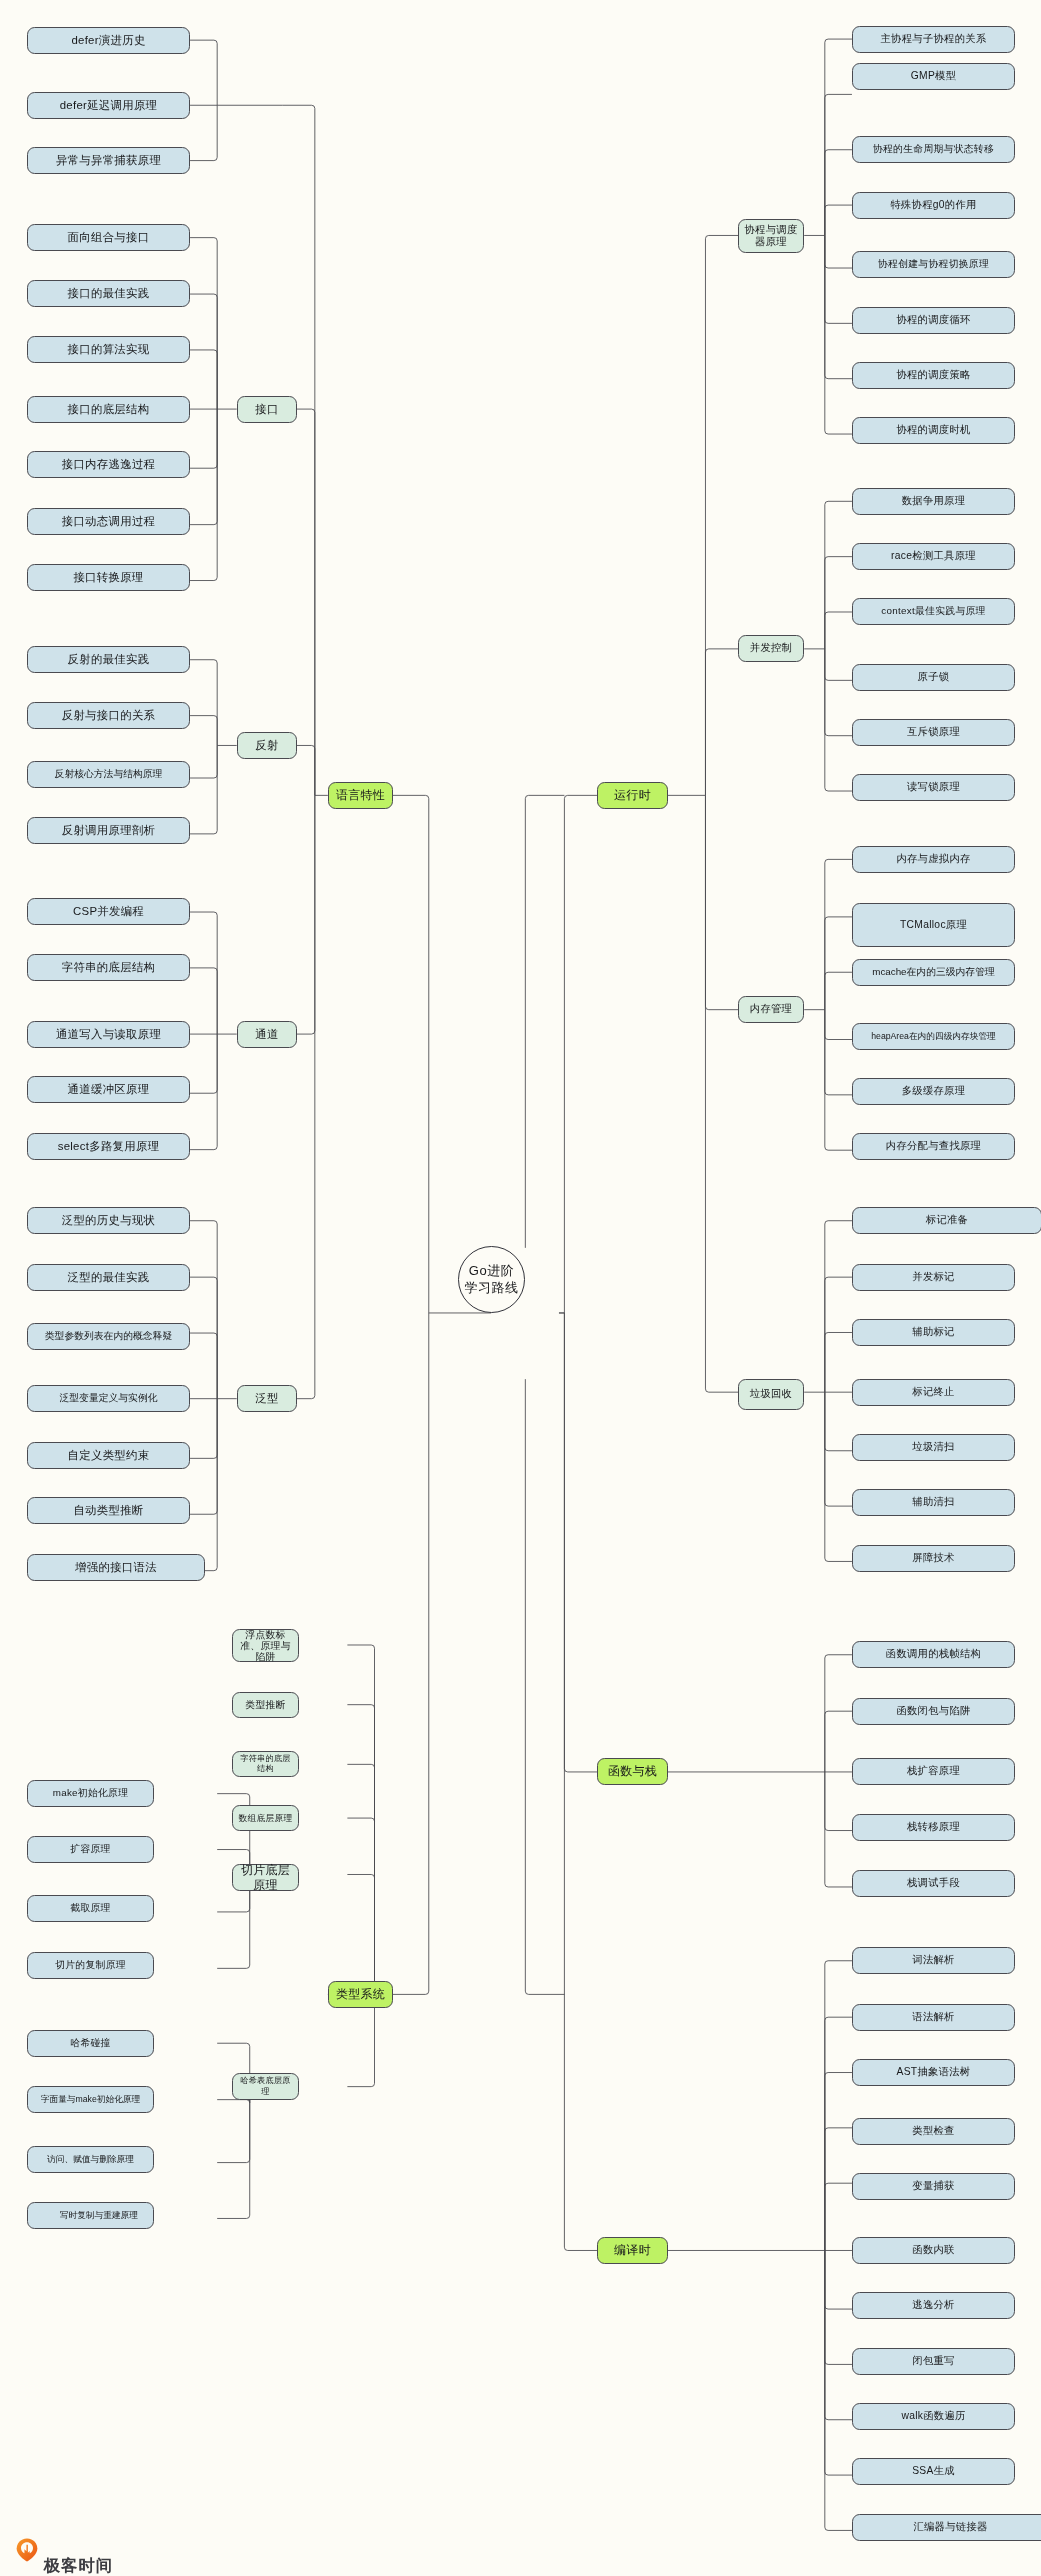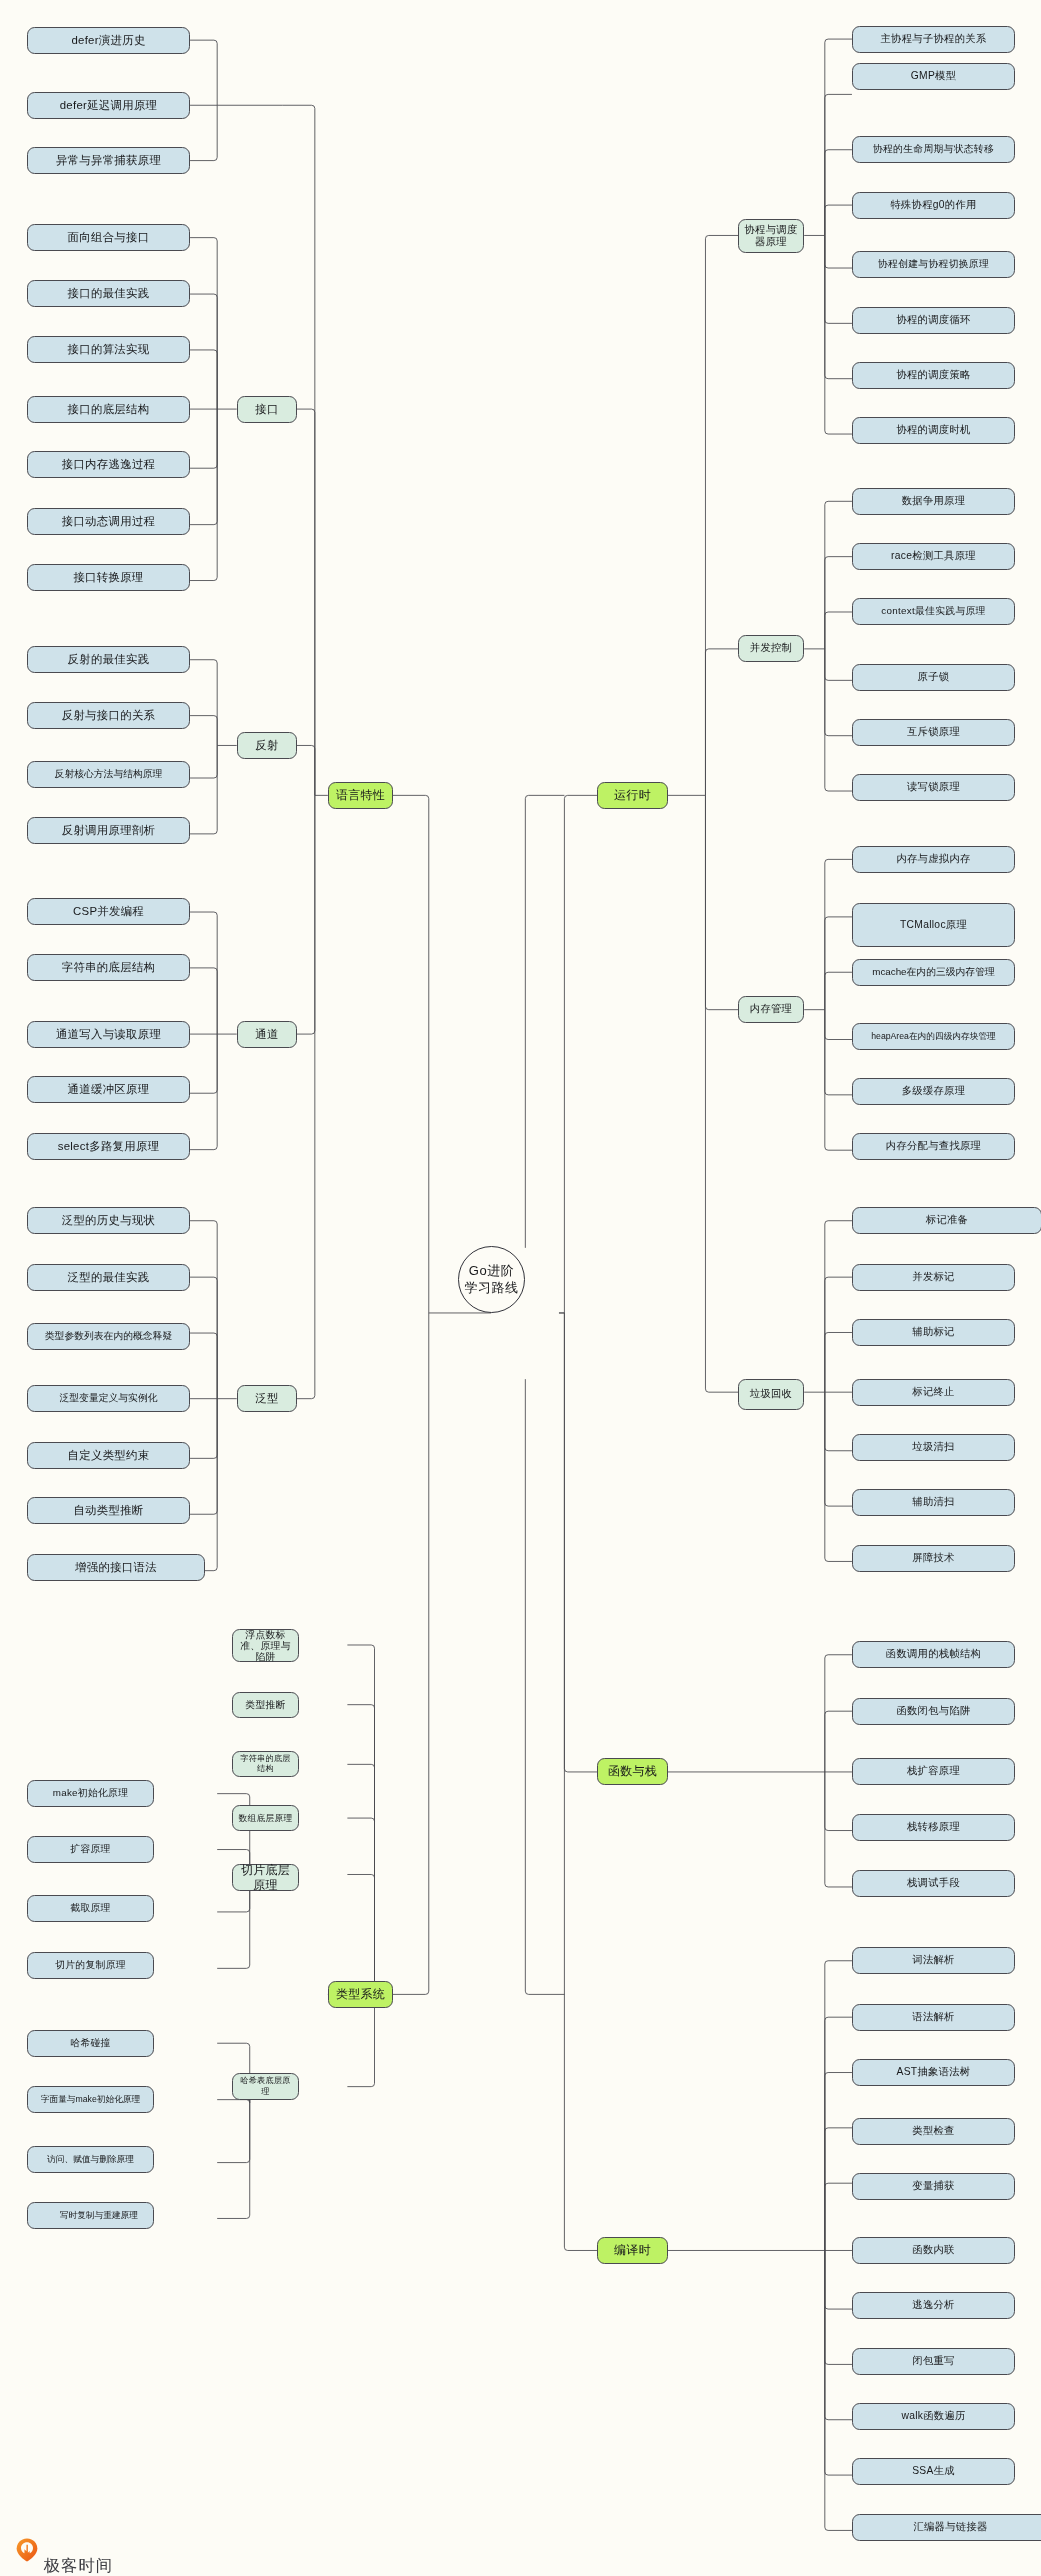--- a/index.html
+++ b/index.html
@@ -38,21 +38,21 @@
     flex-direction:column;
     font-weight:400;
   }
   .root span{display:block;}
   .logo{
     position:absolute;
     display:flex;align-items:center;gap:5.4px;
   }
   .logo-mark{width:22px;height:24px;position:relative;}
   .logo-text{
-    font-size:16.3px;color:#3c3c41;font-weight:400;letter-spacing:1.1px;
+    font-size:16.3px;color:#3c3c41;font-weight:700;letter-spacing:1.1px;
     font-family:"Liberation Sans","DejaVu Sans",sans-serif;
     margin-top:32px;
   }
 </style>
 </head>
 <body>
 
 <div id="canvas">
 
 <svg id="links" viewBox="0 0 1920 4748" xmlns="http://www.w3.org/2000/svg">

